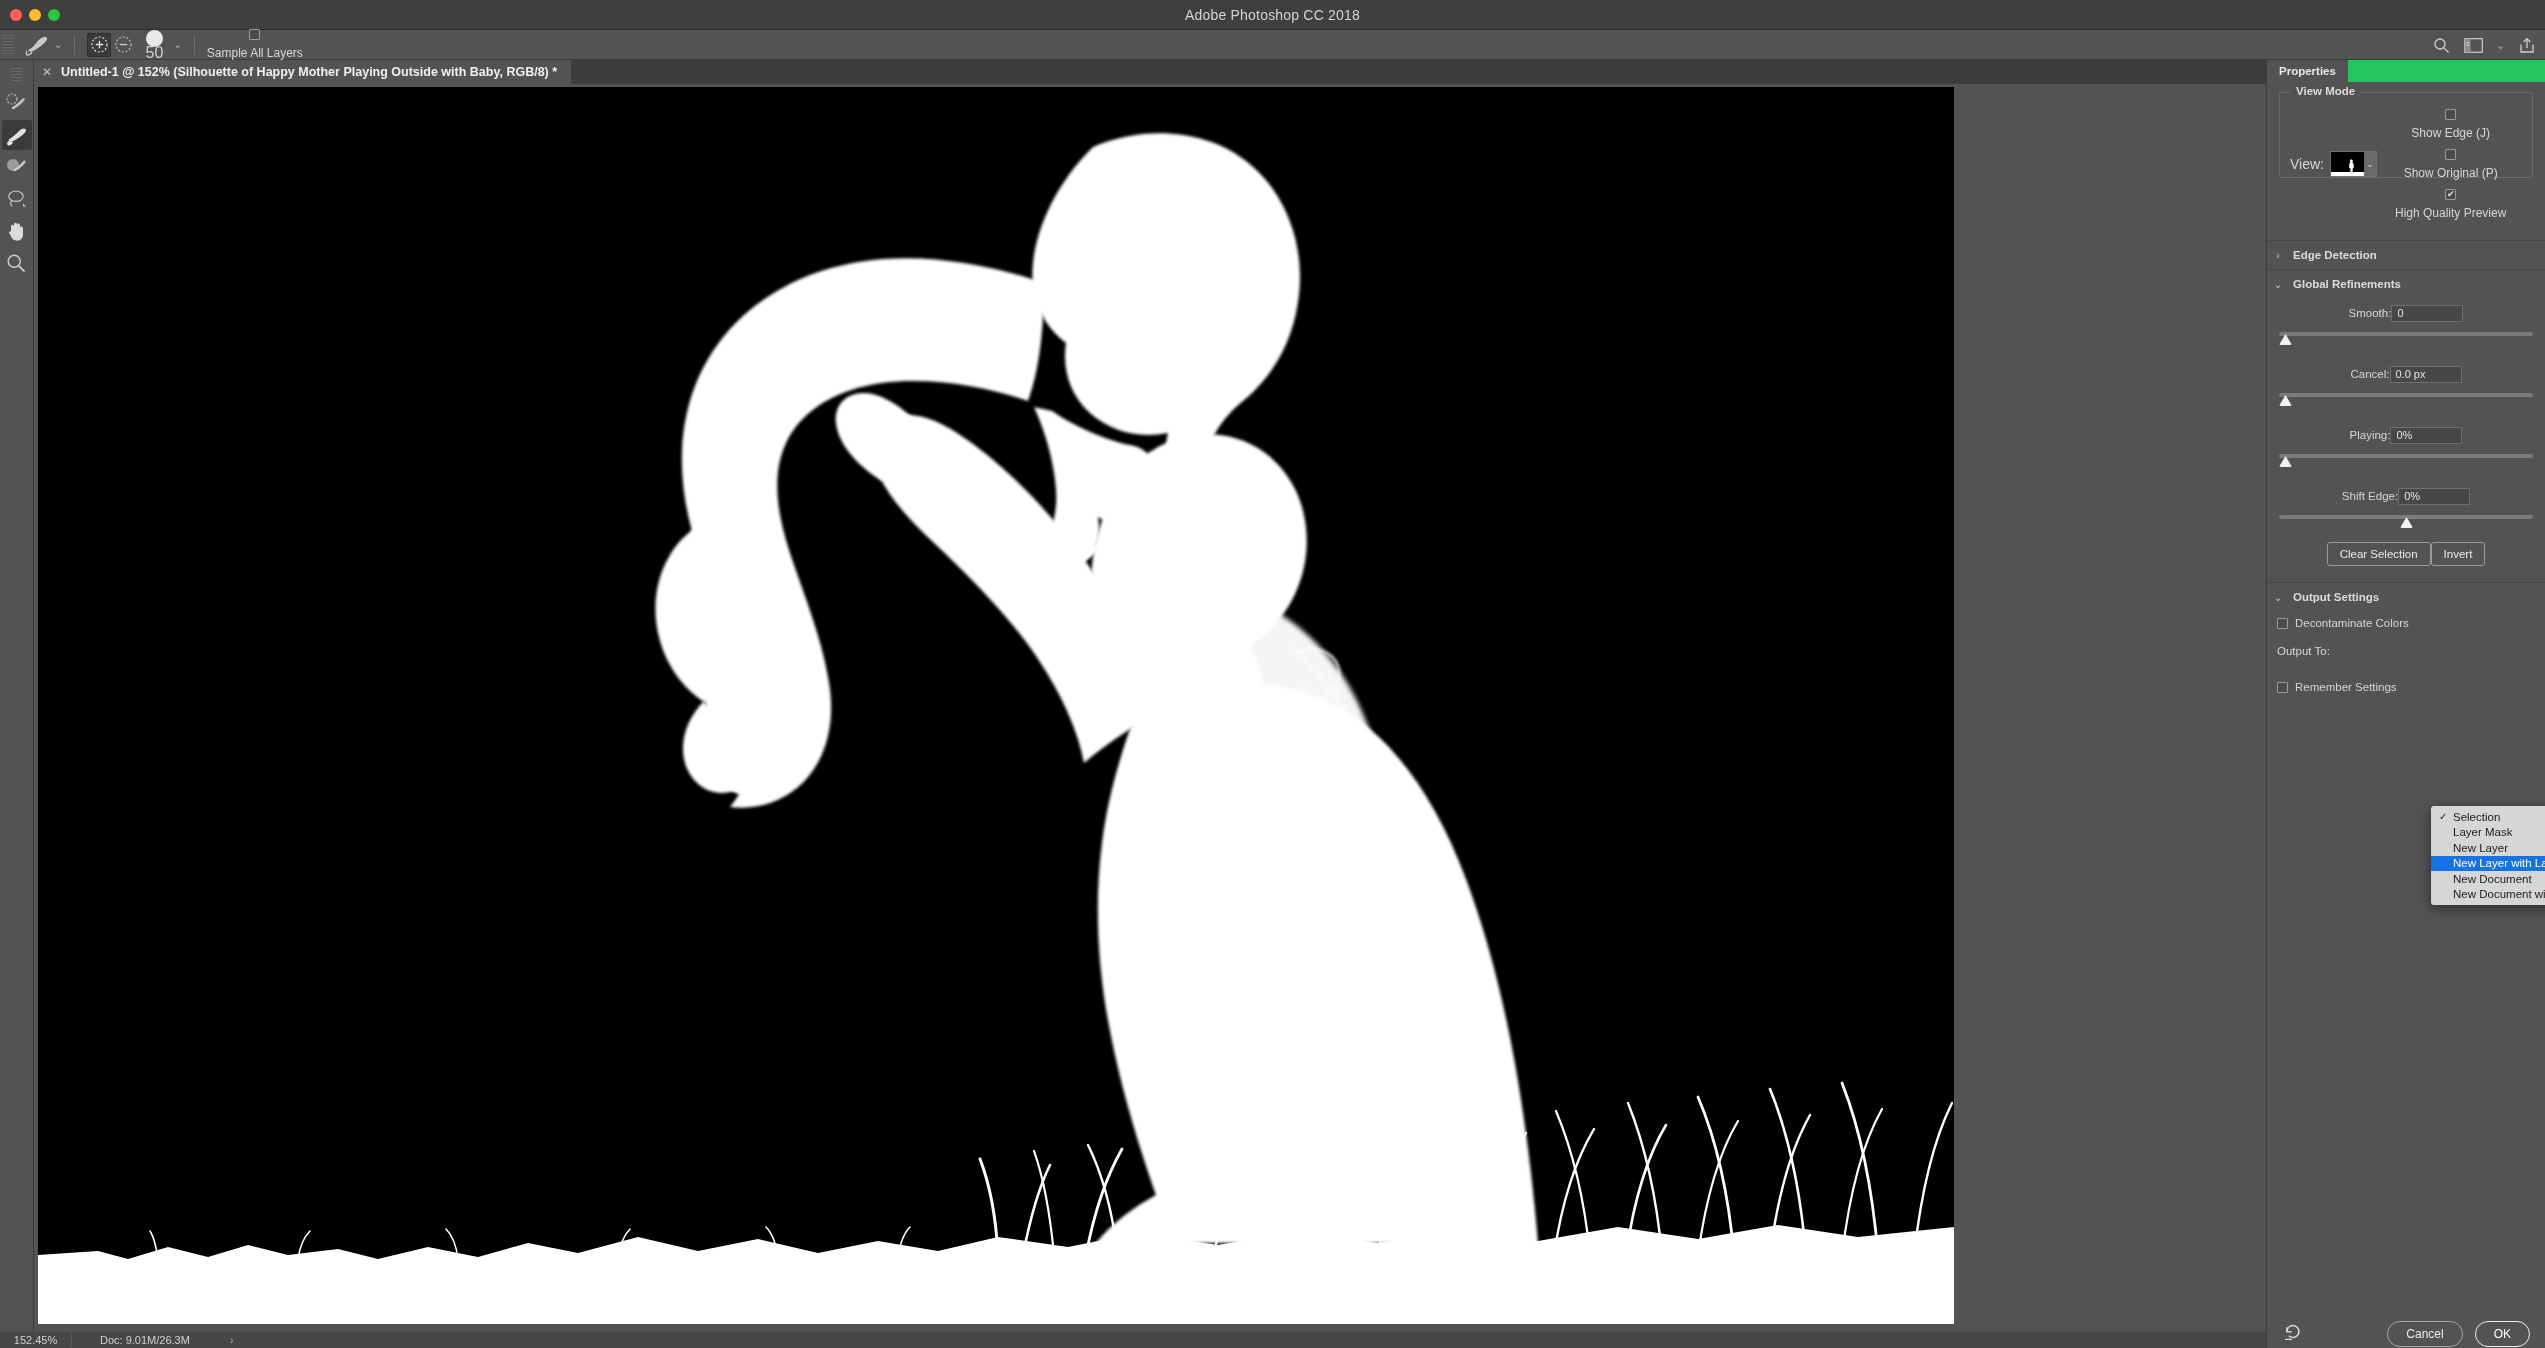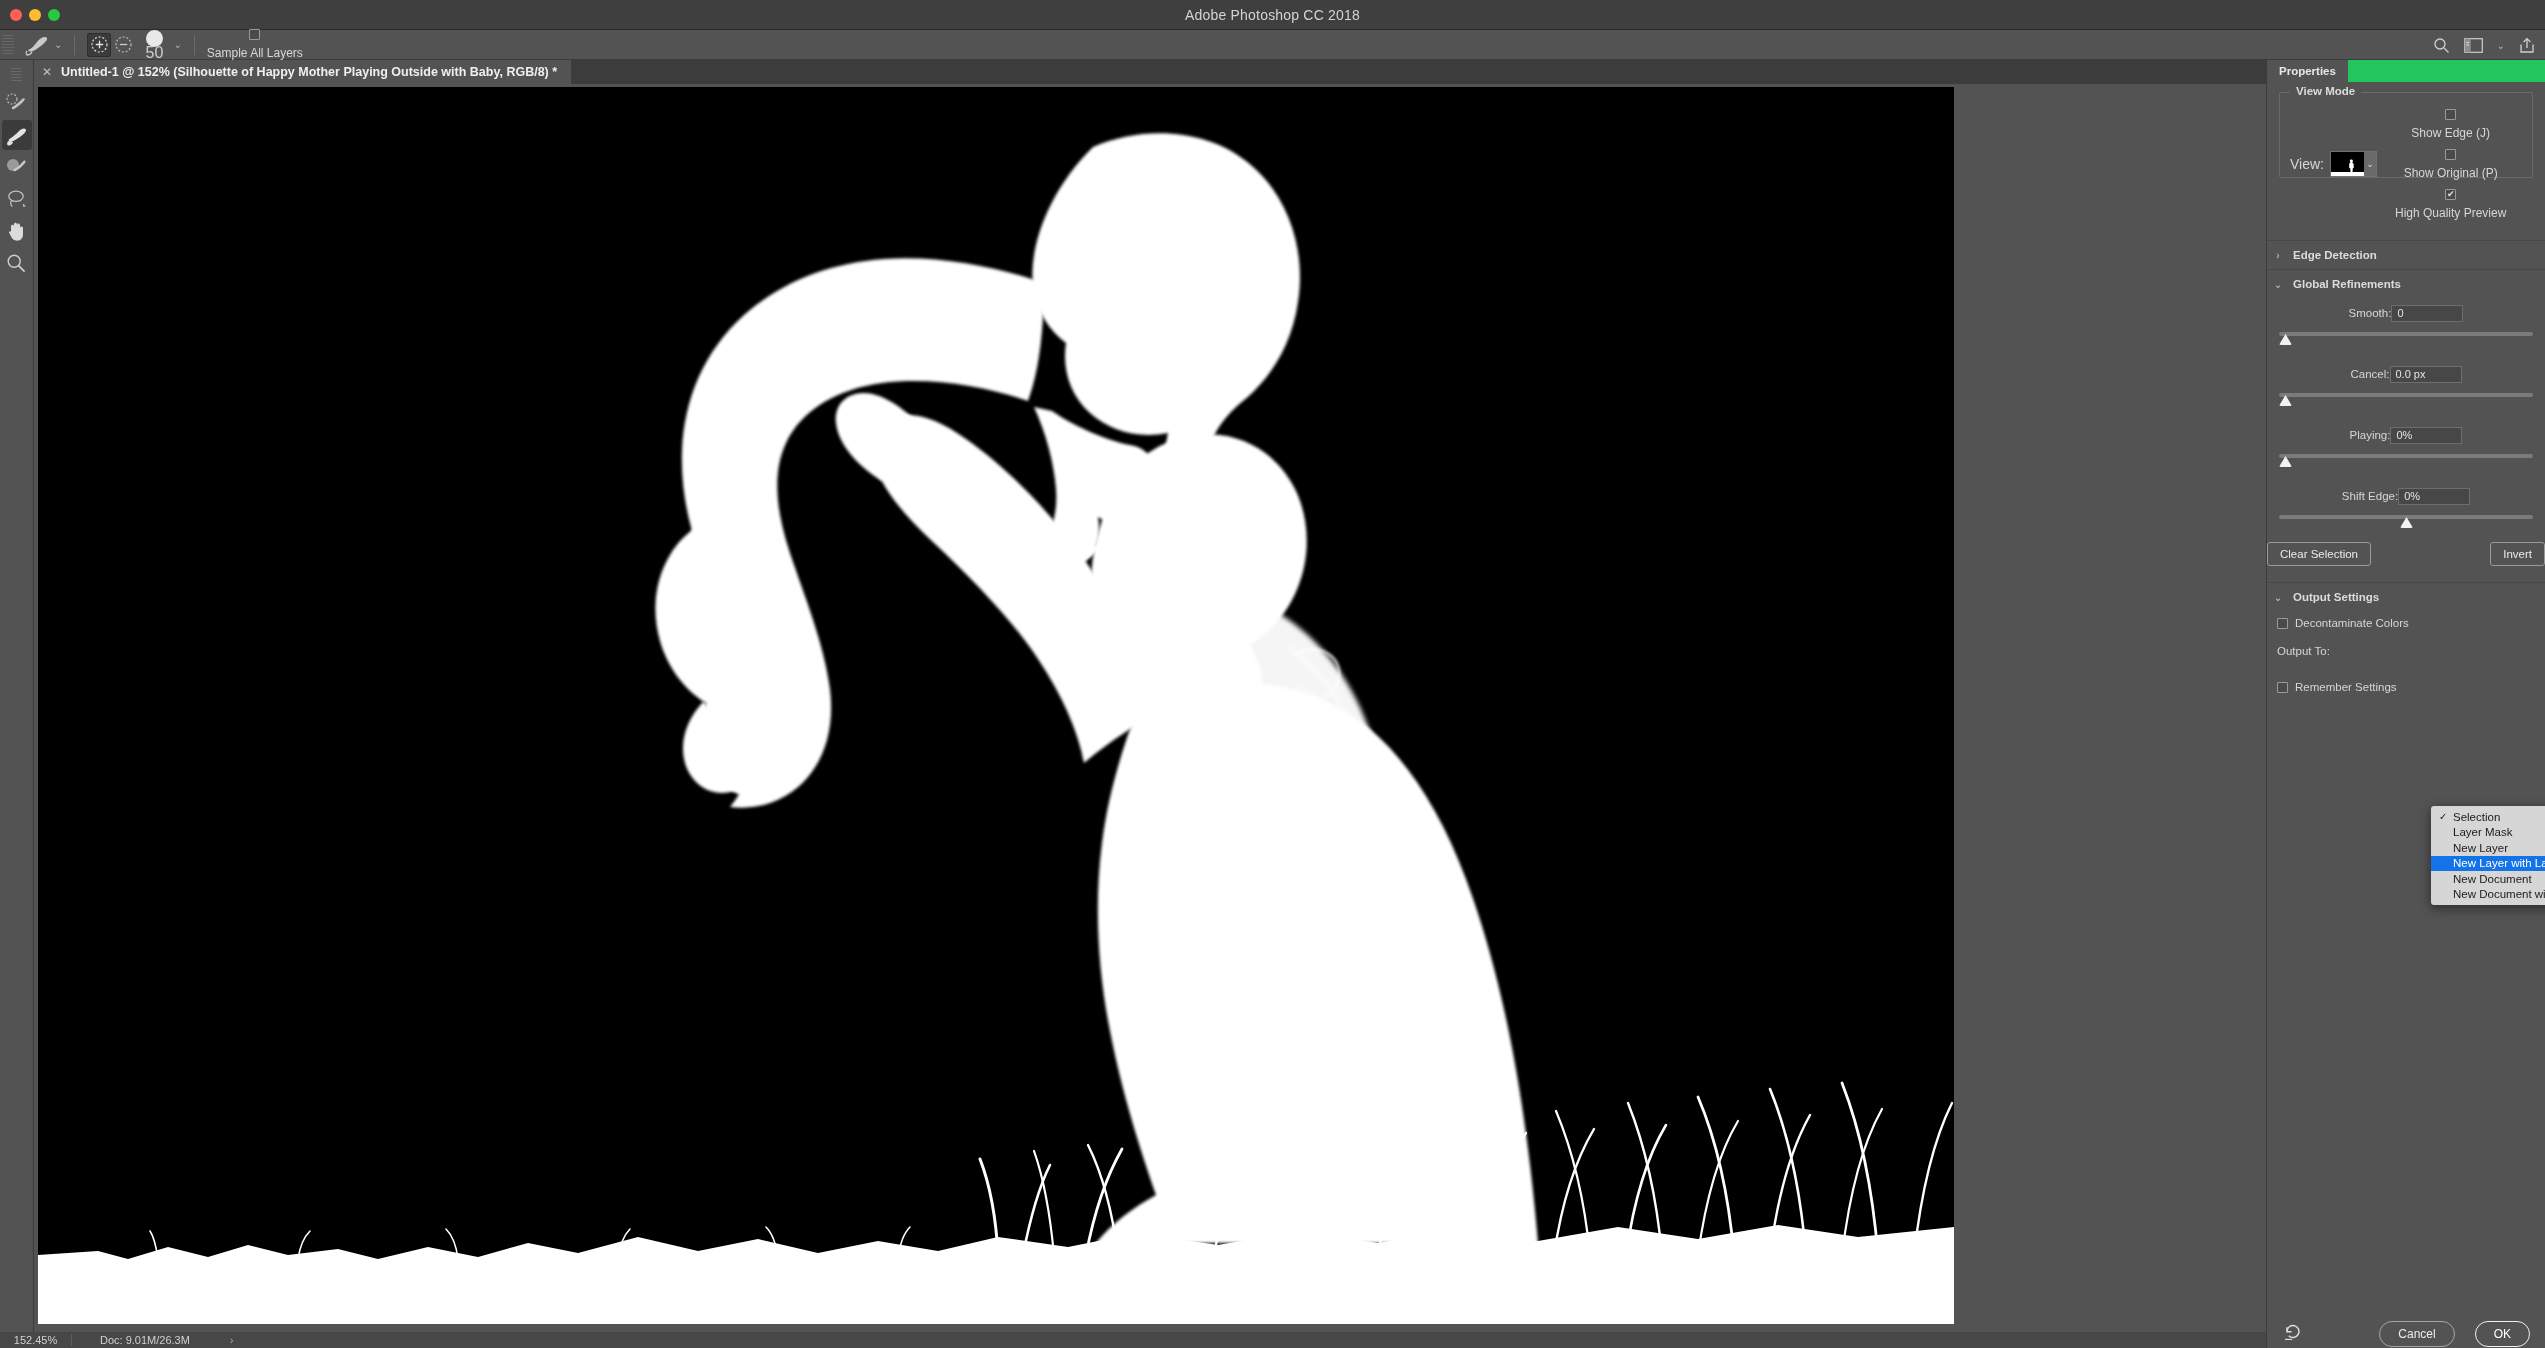--- a/index.html
+++ b/index.html
@@ -172,21 +172,21 @@
     width:72px; height:17px; background:#474747; border:1px solid #6d6d6d;
     color:#e4e4e4; font-size:11px; display:flex; align-items:center; padding-left:5px;
   }
   .srtrack{ position:relative; height:16px; margin-top:5px; }
   .srbar{ position:absolute; left:0; top:3px; width:100%; height:4px; background:#7b7b7b; border-radius:2px; }
   .srknob{
     position:absolute; top:5px; width:13px; height:11px; background:#f2f2f2;
     clip-path:polygon(50% 0%,100% 100%,0% 100%); border-radius:2px;
   }
 
-  .btnrow{ display:flex; justify-content:space-between; padding:14px 0 16px 0; }
+  .btnrow{ display:flex; justify-content:center; padding:14px 0 16px 0; }
   .pbtn{
     border:1px solid #9a9a9a; border-radius:3px; background:#535353;
     color:#eaeaea; font-size:11.5px; padding:5px 12px;
   }
 
   .outrow{ padding:6px 0 6px 10px; display:flex; align-items:center; gap:7px; }
   .outlabel{ color:#d6d6d6; font-size:11.5px; }
 
   .dropdown{
     position:absolute; left:164px; top:714px; width:215px;
@@ -198,21 +198,21 @@
     color:#1c1c1c; font-size:11.5px; white-space:nowrap;
   }
   .ddopt.sel{ background:#1473e6; color:#fff; }
   .ddcheck{ width:14px; font-size:10px; }
 
   .panelfooter{
     position:absolute; left:0; bottom:0; width:279px; height:48px;
     display:flex; align-items:center; padding:0 16px;
   }
   .resetbtn{ color:#dcdcdc; }
-  .footbtns{ margin-left:auto; display:flex; gap:20px; }
+  .footbtns{ margin-left:auto; display:flex; gap:12px; }
   .roundbtn{
     border:1px solid #a5a5a5; border-radius:14px; background:transparent;
     color:#ededed; font-size:12px; padding:5px 18px;
   }
   .roundbtn.primary{ border-color:#f0f0f0; color:#fff; }
 </style>
 </head>
 <body>
 
 <div class="titlebar">

